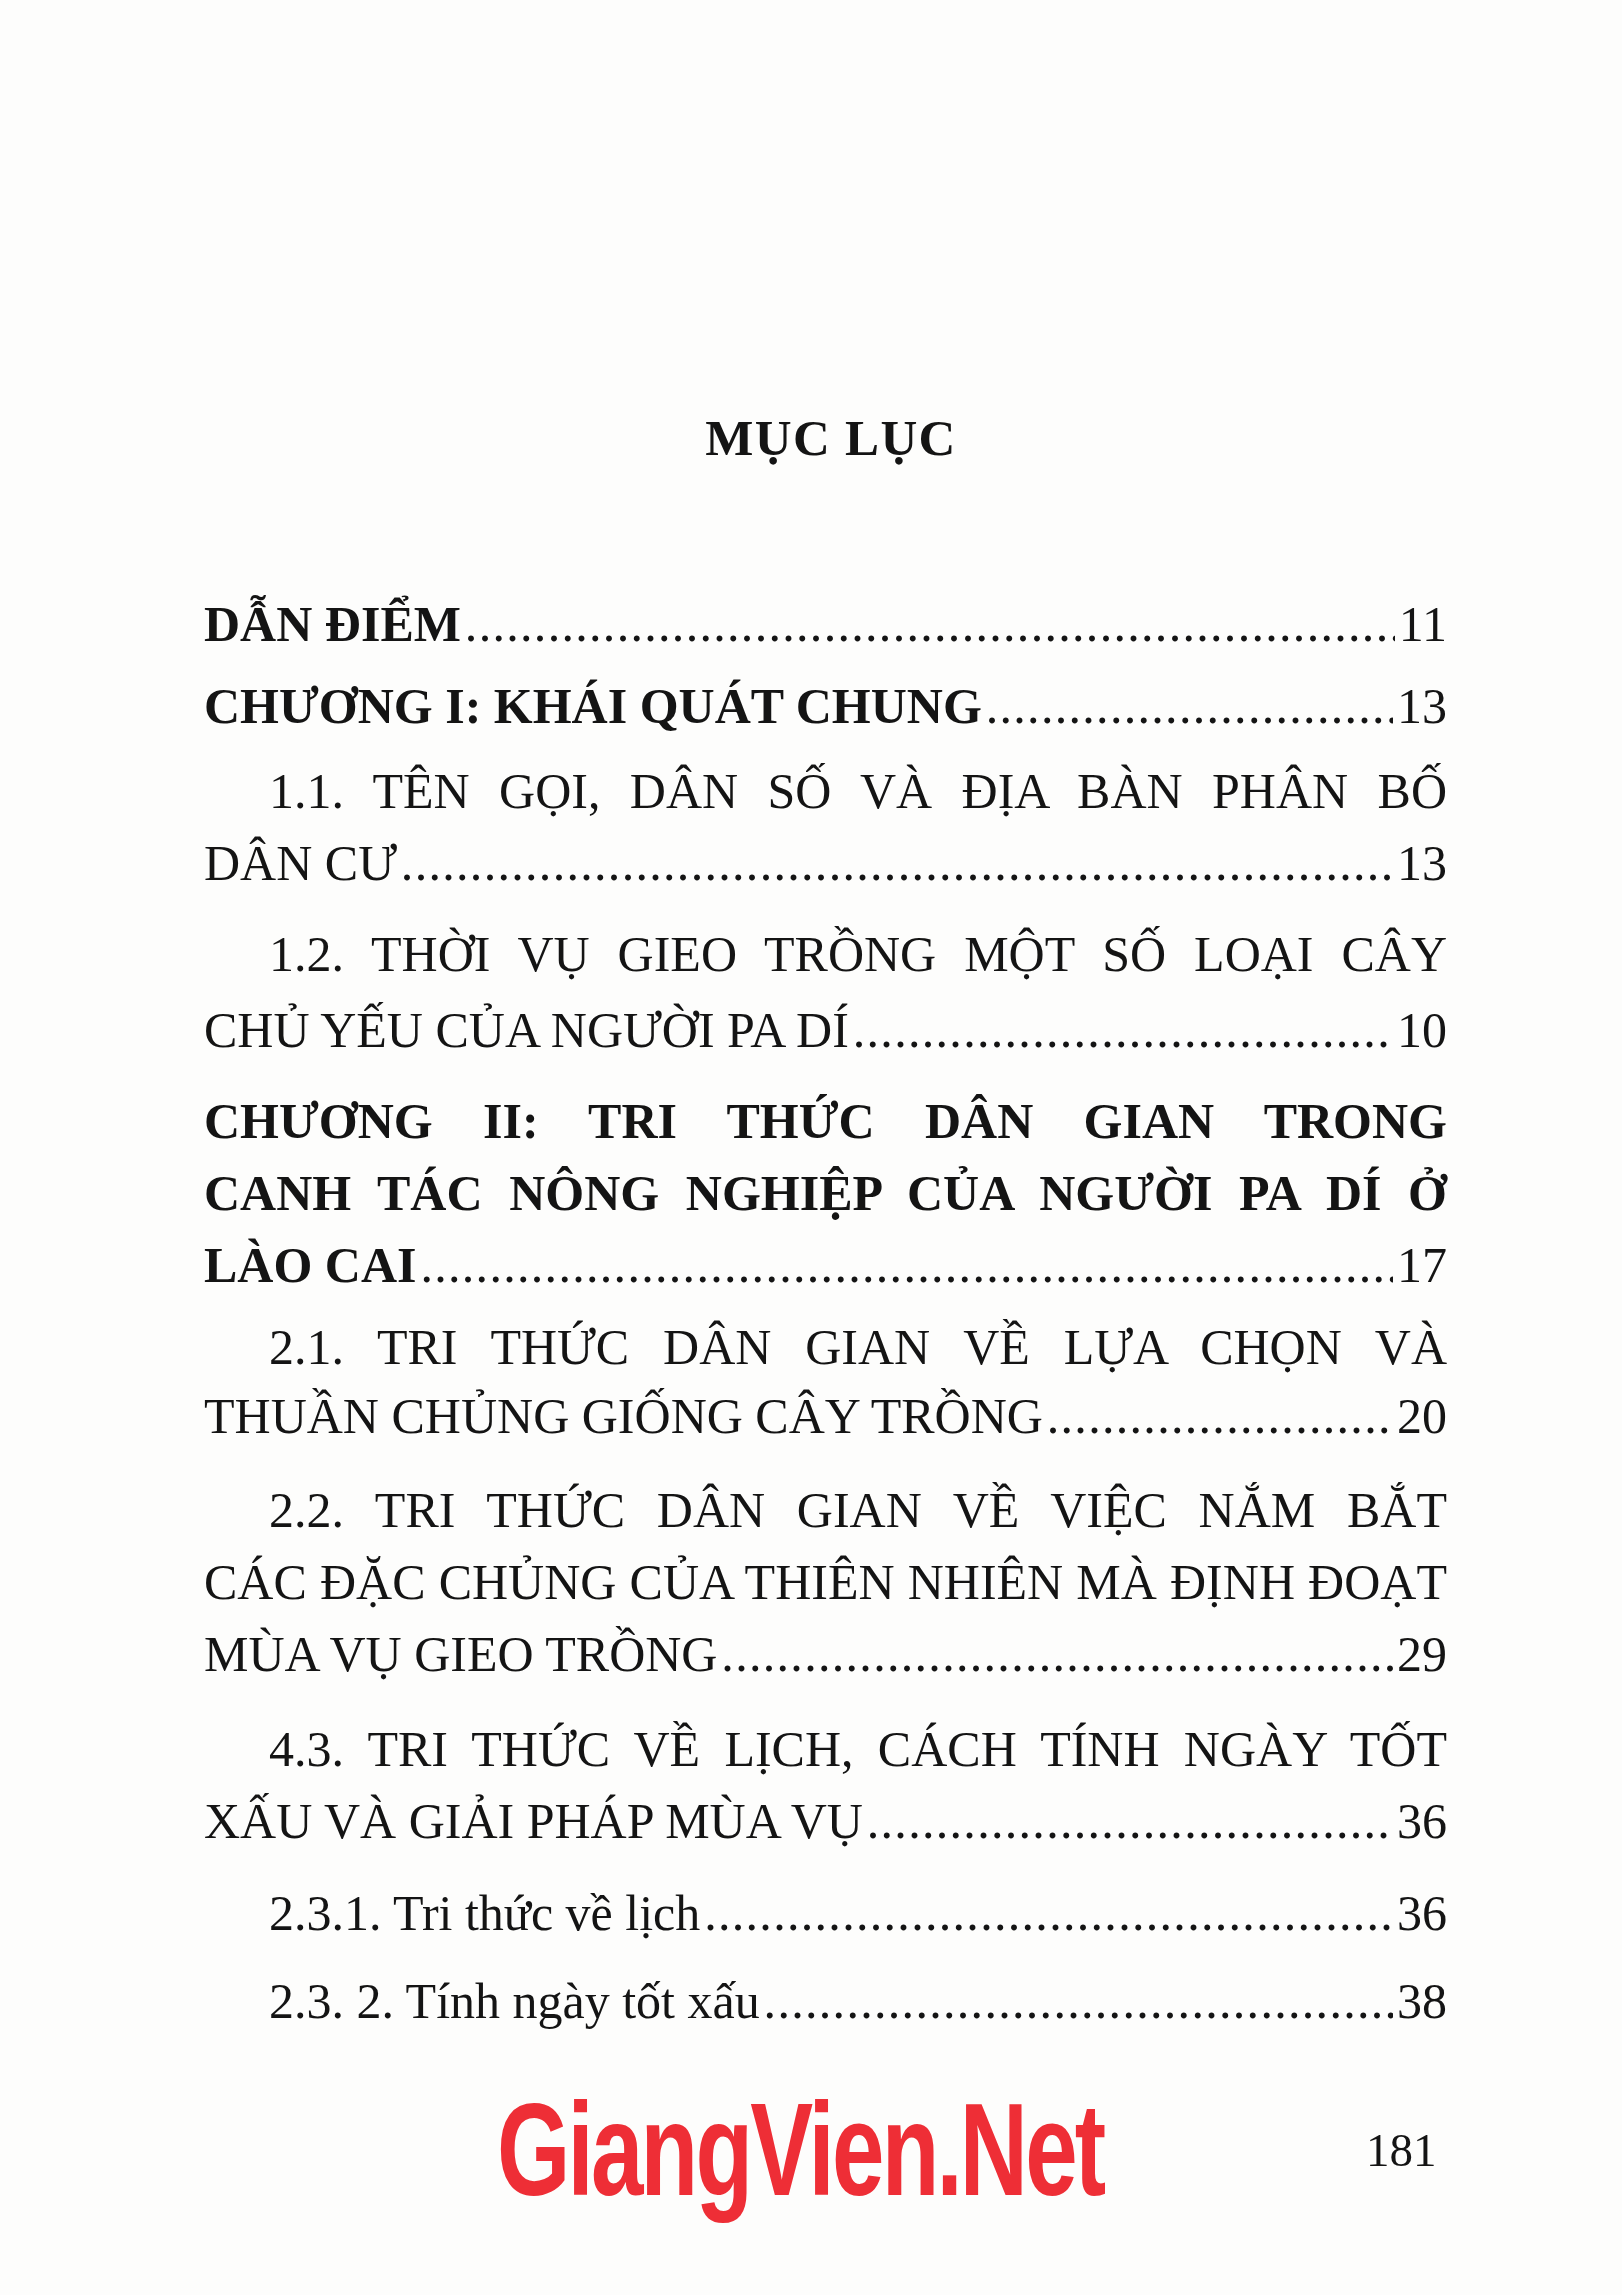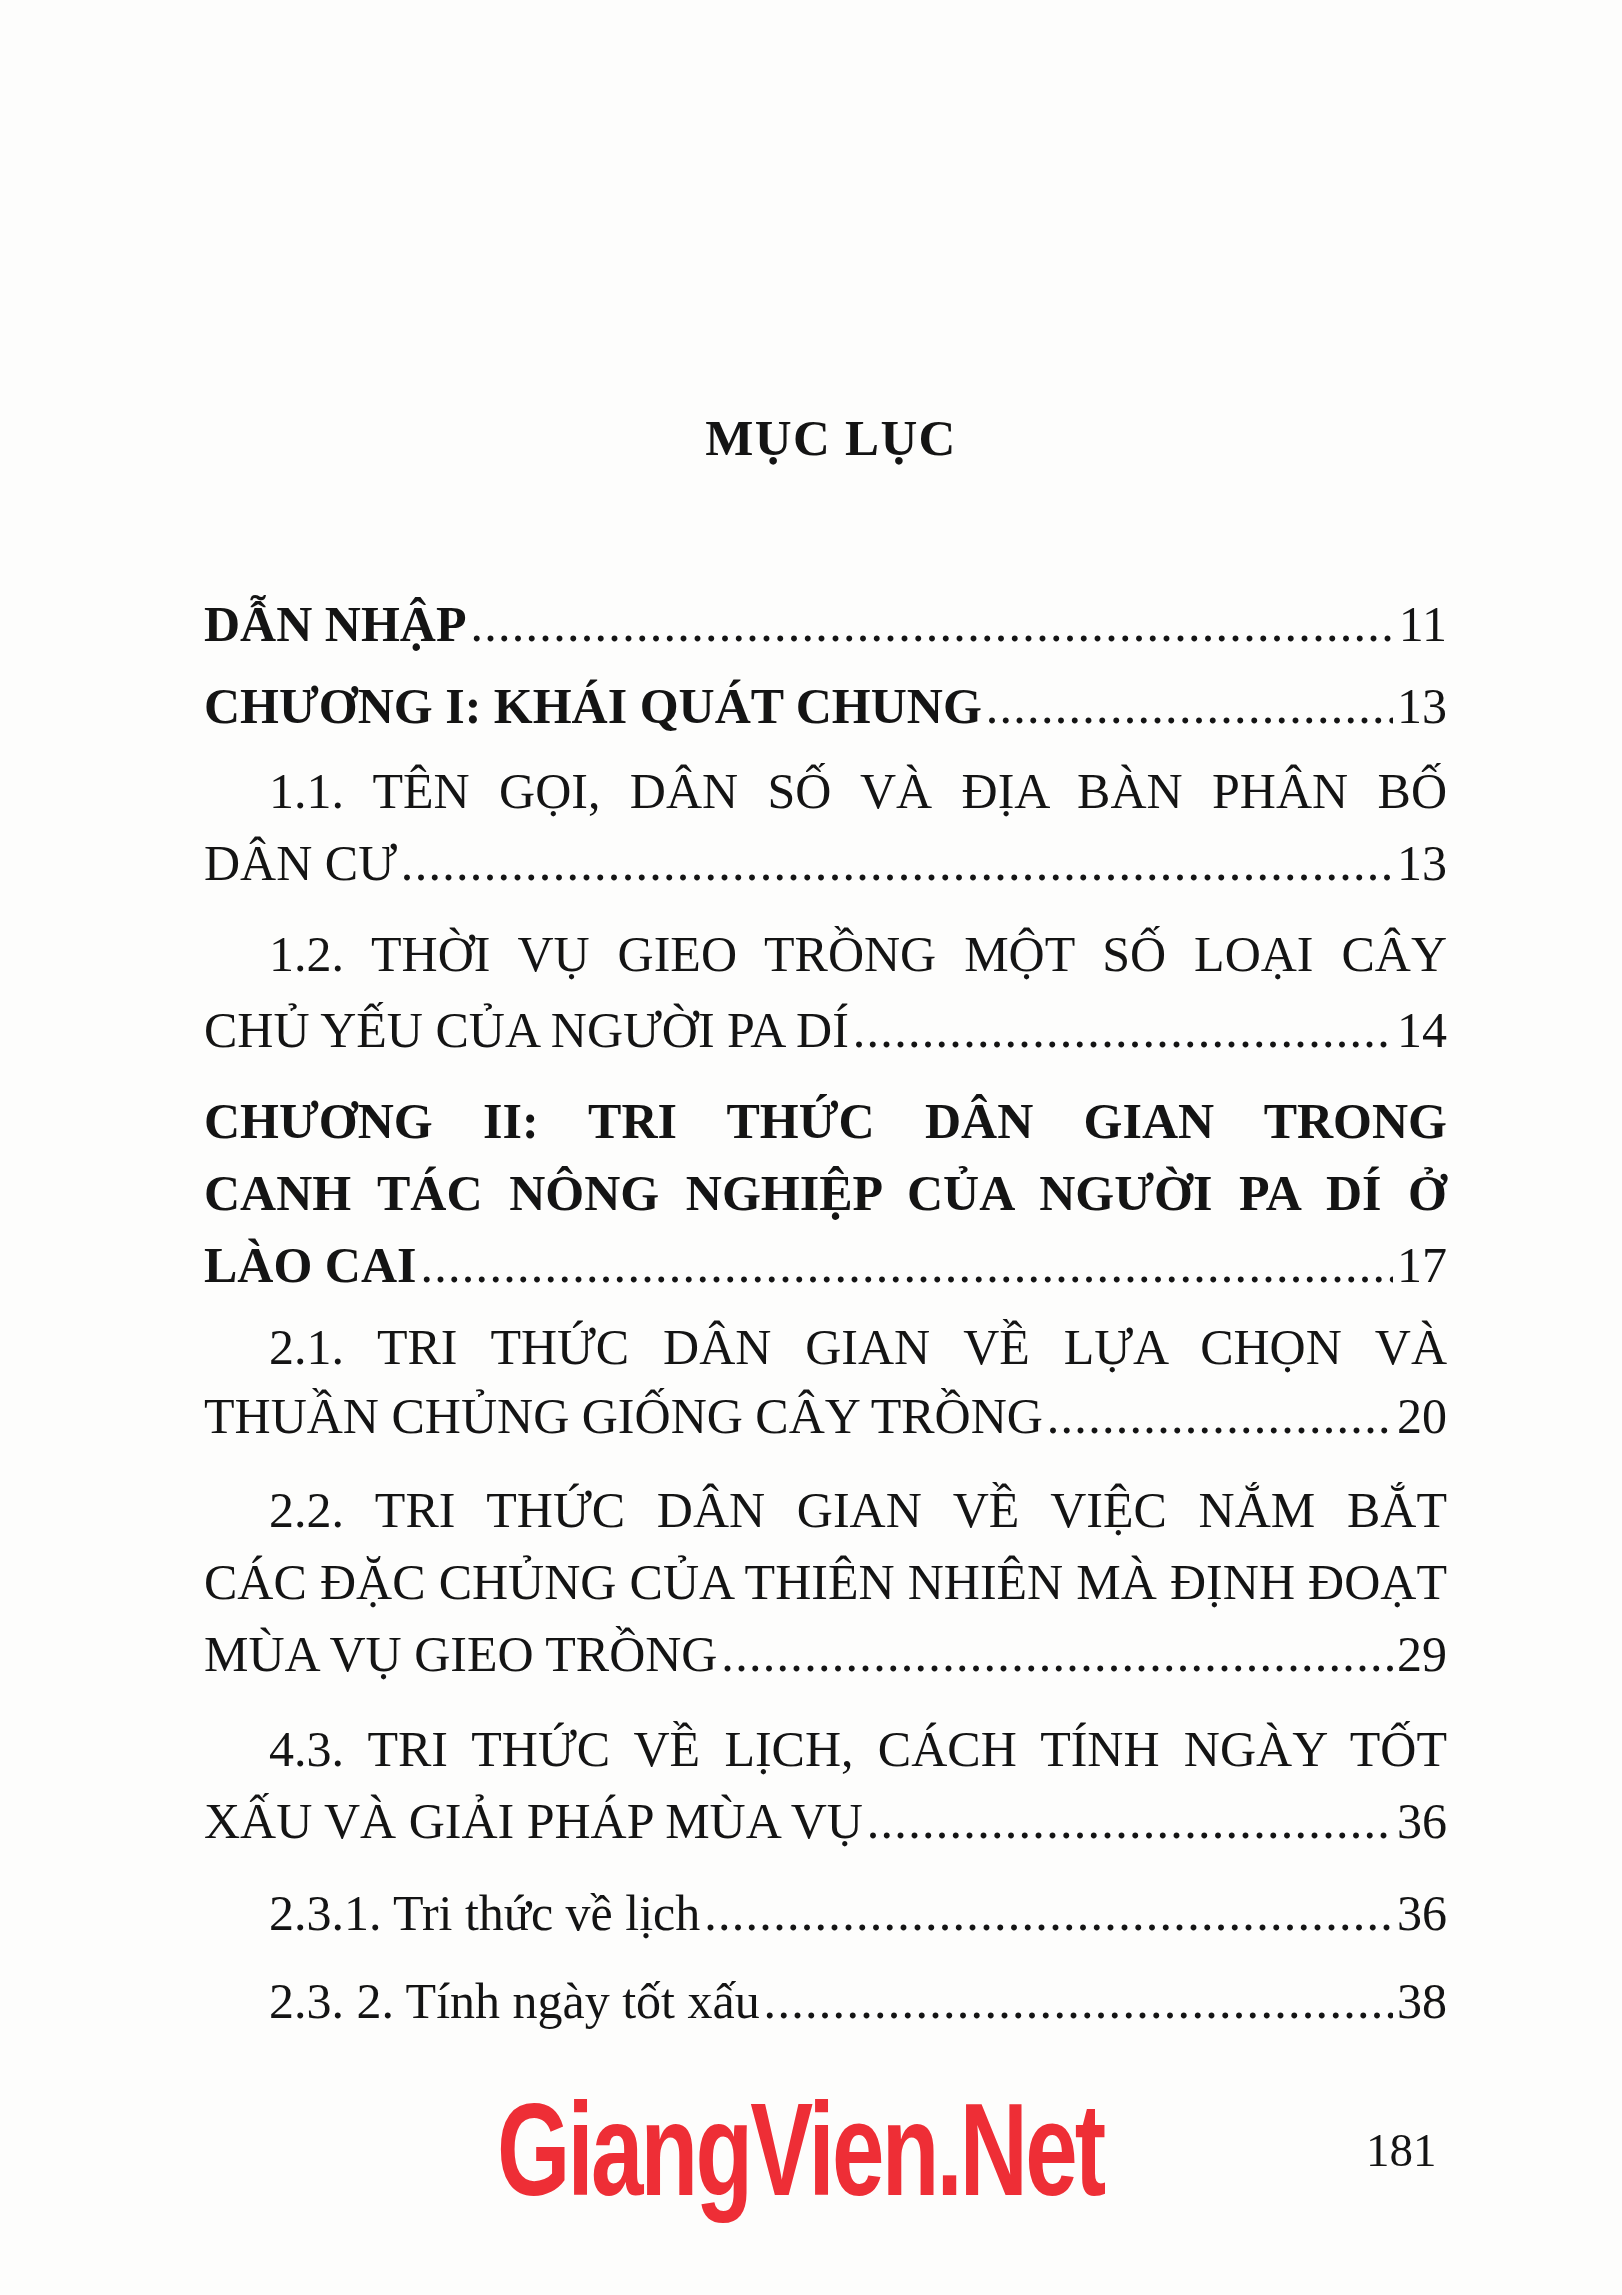--- a/index.html
+++ b/index.html
@@ -52,21 +52,21 @@
 </head>
 <body>
 
 <div class="page">
 
   <div class="title">MỤC LỤC</div>
 
   <div class="toc">
 
     <div class="line bold dotted" style="top:592px">
-      <span class="txt">DẪN NHẬP</span>
+      <span class="txt">DẪN ĐIỂM</span>
       <span class="leader"></span>
       <span class="pg">11</span>
     </div>
 
     <div class="line bold dotted" style="top:674px">
       <span class="txt">CHƯƠNG I: KHÁI QUÁT CHUNG</span>
       <span class="leader"></span>
       <span class="pg">13</span>
     </div>
 
@@ -74,21 +74,21 @@
     <div class="line dotted" style="top:831px">
       <span class="txt">DÂN CƯ</span>
       <span class="leader"></span>
       <span class="pg">13</span>
     </div>
 
     <div class="line indent justify" style="top:922px">1.2. THỜI VỤ GIEO TRỒNG MỘT SỐ LOẠI CÂY</div>
     <div class="line dotted" style="top:998px">
       <span class="txt">CHỦ YẾU CỦA NGƯỜI PA DÍ</span>
       <span class="leader"></span>
-      <span class="pg">14</span>
+      <span class="pg">10</span>
     </div>
 
     <div class="line bold justify" style="top:1089px">CHƯƠNG II: TRI THỨC DÂN GIAN TRONG</div>
     <div class="line bold justify" style="top:1161px">CANH TÁC NÔNG NGHIỆP CỦA NGƯỜI PA DÍ Ở</div>
     <div class="line bold dotted" style="top:1233px">
       <span class="txt">LÀO CAI</span>
       <span class="leader"></span>
       <span class="pg">17</span>
     </div>
 

